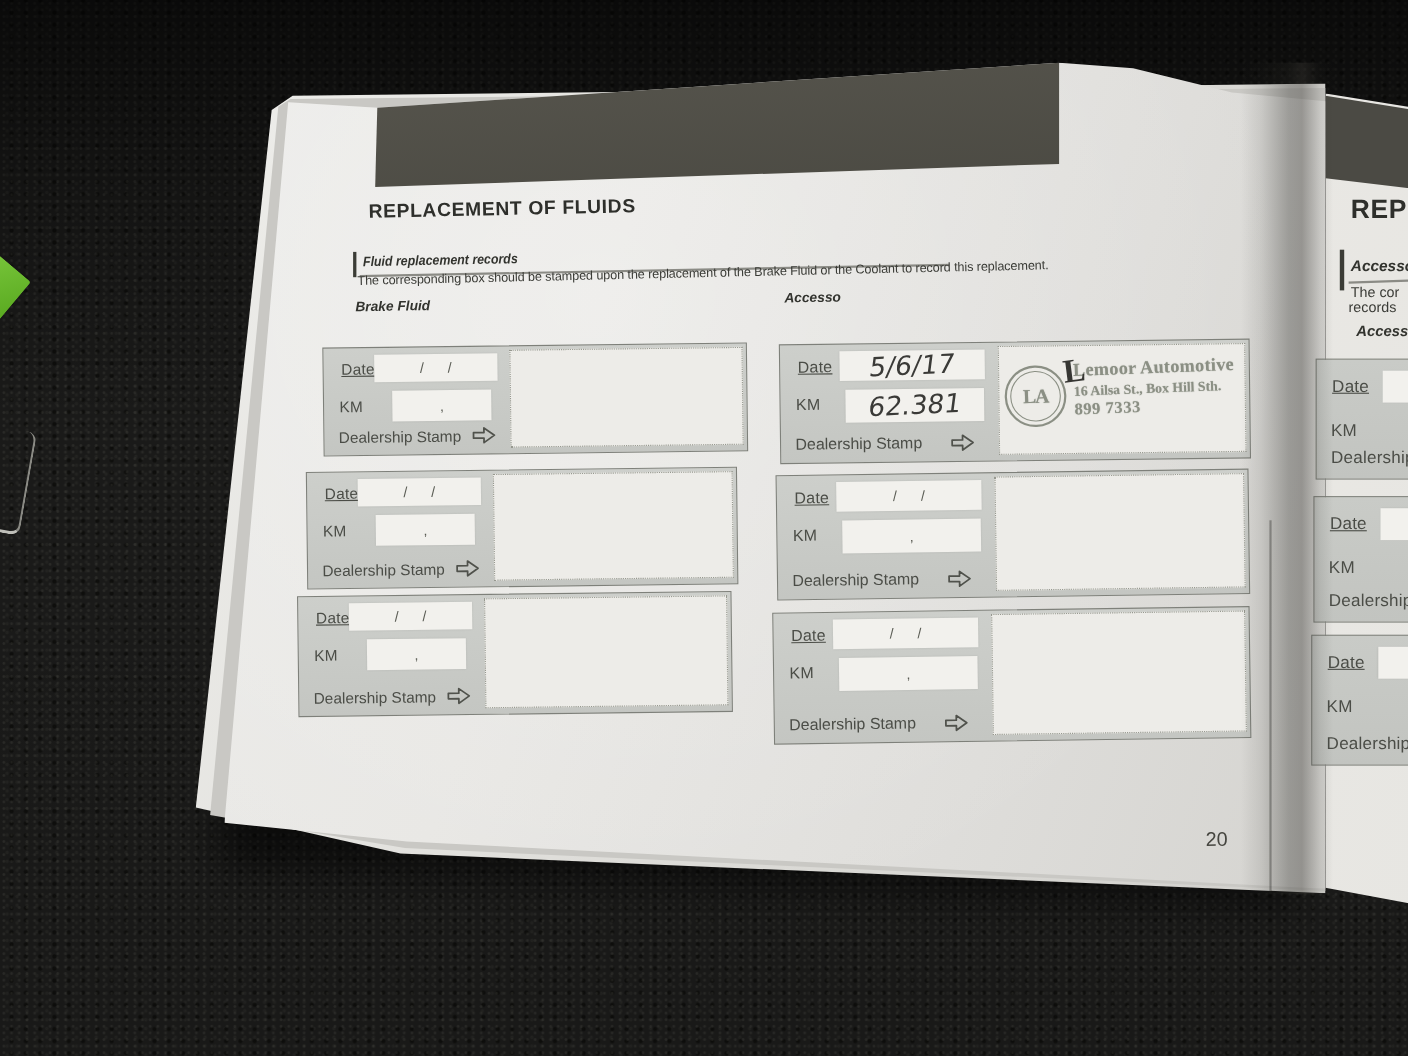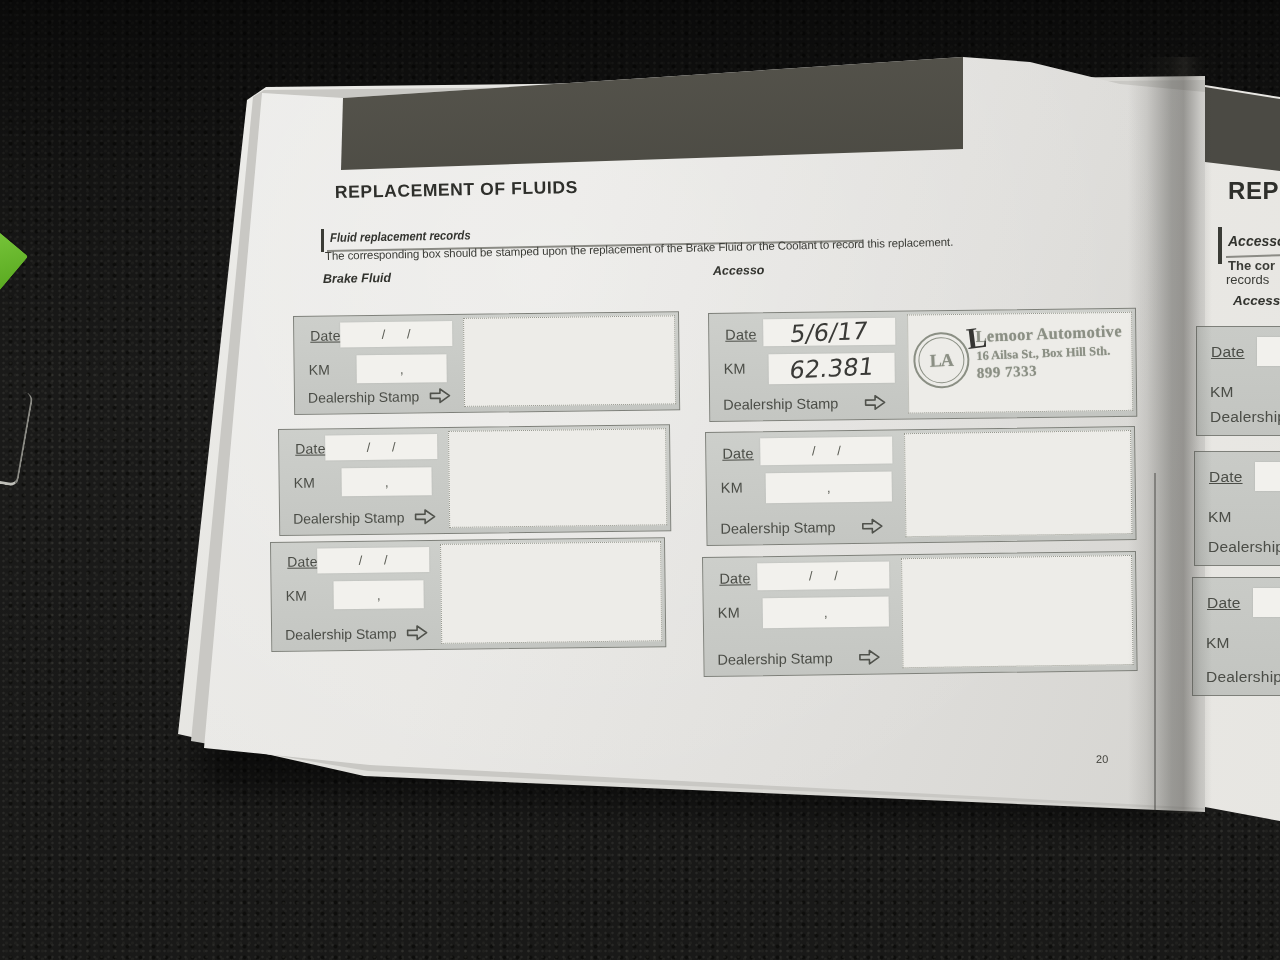--- a/index.html
+++ b/index.html
@@ -47,21 +47,21 @@
   .gutter{position:absolute;left:1128px;top:57px;width:84px;height:756px;pointer-events:none;
     background:linear-gradient(90deg, rgba(35,35,31,0) 0%, rgba(35,35,31,0.10) 22%, rgba(35,35,31,0.34) 52%, rgba(55,53,49,0.42) 66%, rgba(35,35,31,0.10) 86%, rgba(35,35,31,0) 100%);}
   .gutter::after{content:"";position:absolute;left:26px;top:55%;width:2px;height:45%;background:rgba(28,28,26,0.35);}
   
   .lp-title{left:335px;top:182px;font-size:17.5px;font-weight:bold;letter-spacing:0.6px;color:#2e2f2b;transform:rotate(-1.2deg);transform-origin:left center;white-space:nowrap;}
   .lp-bar{left:321px;top:229px;width:3px;height:23px;background:#3b3c36;}
   .lp-heading{left:330px;top:231px;font-size:12.5px;font-weight:bold;font-style:italic;color:#32332e;transform:scaleX(0.9) rotate(-1deg);transform-origin:left center;white-space:nowrap;}
   .lp-underline{left:327px;top:250px;width:536px;height:1.5px;background:#8b8b85;transform:rotate(-1.1deg);transform-origin:left center;}
   .lp-desc{left:325px;top:250px;font-size:11.5px;color:#3a3b36;letter-spacing:-0.1px;transform:rotate(-1.3deg);transform-origin:left center;white-space:nowrap;}
   .lp-col{font-size:12.5px;font-weight:bold;font-style:italic;color:#32332e;transform:rotate(-1deg);transform-origin:left center;white-space:nowrap;}
-  .lp-pagenum{left:1096px;top:753px;font-size:11px;color:#45453f;transform:rotate(-1deg);}
+  .lp-pagenum{left:1096px;top:753px;font-size:18px;color:#45453f;transform:rotate(-1deg);}
   
   .rbox{position:absolute;background:linear-gradient(180deg,#cdcfcb,#c4c6c2);border:1.5px solid #7e807a;transform:rotate(var(--rot,0deg));transform-origin:left top;}
   .rlbl{position:absolute;font-size:14px;color:#4b4d47;letter-spacing:0.2px;white-space:nowrap;}
   .lbl-date{left:16px;top:11px;text-decoration:underline;}
   .lbl-km{left:14px;top:45px;}
   .rfield{position:absolute;background:#f2f1ed;box-shadow:0 0 2px rgba(0,0,0,0.10);}
   .rdate{left:46px;top:6px;width:112px;height:25px;}
   .rkm{left:62px;top:39px;width:90px;height:28px;}
   .ph{position:absolute;inset:0;display:flex;align-items:center;justify-content:center;color:#5a5c54;font-size:13px;white-space:pre;}
   .hw{position:absolute;inset:0;display:flex;align-items:center;justify-content:center;
@@ -253,21 +253,21 @@
     </div>
     <div class="rstamp-area"></div>
   </div>
 
   <div class="abs lp-pagenum">20</div>
 
   <div class="abs rp-title">REPL</div>
   <div class="abs rp-bar"></div>
   <div class="abs rp-heading">Accesso</div>
   <div class="abs rp-underline"></div>
-  <div class="abs rp-desc" style="left:1228px;top:259px;font-weight:bold;">The cor</div>
+  <div class="abs rp-desc" style="left:1228px;top:259px;">The cor</div>
   <div class="abs rp-desc" style="left:1226px;top:273px;">records</div>
   <div class="abs rp-col">Accesso</div>
 
   <div class="rbox right-partial" style="left:1196px;top:326px;width:130px;height:108px;">
     <span class="rlbl lbl-date">Date</span>
     <div class="rfield rp-datefield"></div>
     <span class="rlbl lbl-km">KM</span>
     <span class="rlbl rp-dealer">Dealership</span>
   </div>
   <div class="rbox right-partial" style="left:1194px;top:451px;width:130px;height:113px;">

